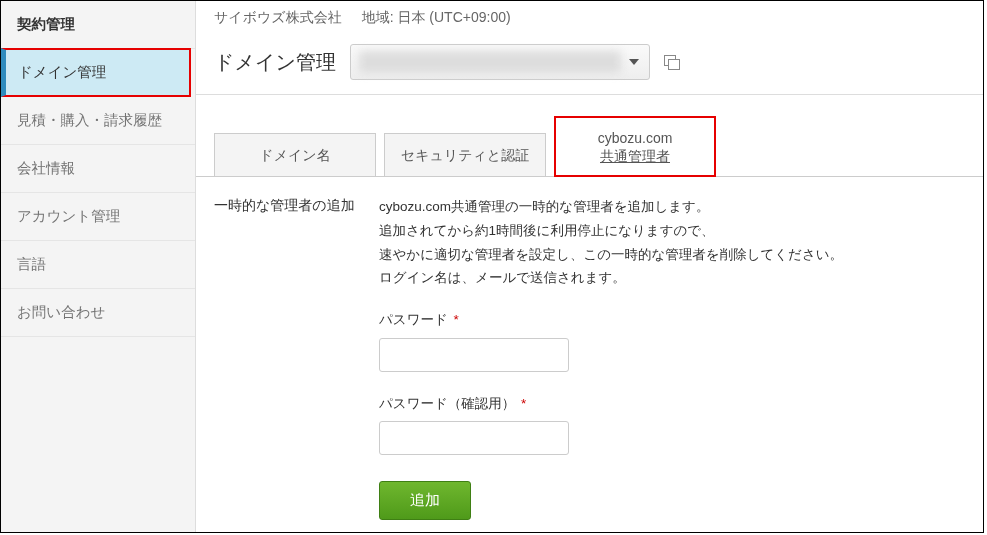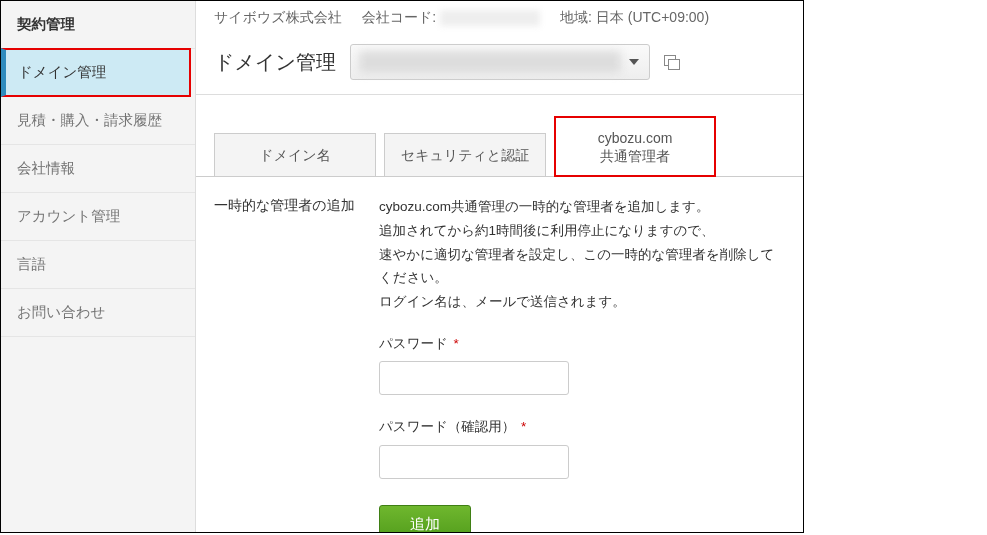--- a/index.html
+++ b/index.html
@@ -4,21 +4,21 @@
 <style>
   * { box-sizing: border-box; margin: 0; padding: 0; }
   body {
     font-family: "Hiragino Kaku Gothic ProN", "メイリオ", Meiryo, sans-serif;
     font-size: 14px;
     color: #333;
     background: #fff;
   }
   .frame {
     border: 1px solid #000;
-    width: 804px;
+    width: 984px;
     height: 533px;
     display: flex;
     overflow: hidden;
   }
   
   .sidebar {
     width: 195px;
     background: #f4f4f4;
     border-right: 1px solid #ddd;
     flex-shrink: 0;
@@ -131,21 +131,21 @@
     padding: 12px 14px;
     text-align: center;
     border: 1px solid #ccc;
     border-bottom: none;
     background: #f4f4f4;
     color: #555;
     font-size: 14px;
     cursor: pointer;
     line-height: 1.3;
   }
-  .tab .line2 { display: block; }
+  .tab .line2 { display: block; text-decoration: underline; }
   .tab.active {
     background: #fff;
     position: relative;
     top: 1px;
   }
   .tab.highlight {
     outline: 2px solid #e60000;
     outline-offset: -2px;
   }
   
@@ -208,24 +208,20 @@
     <div class="sidebar-item">会社情報</div>
     <div class="sidebar-item">アカウント管理</div>
     <div class="sidebar-item">言語</div>
     <div class="sidebar-item">お問い合わせ</div>
   </nav>
 
   <div class="main">
     <div class="topbar">
       <span>サイボウズ株式会社</span>
       <span>
-        <span>会社コード:</span>
-        <span class="blur"></span>
-      </span>
-      <span>
         <span>地域:</span>
         <span>日本 (UTC+09:00)</span>
       </span>
     </div>
 
     <div class="titlebar">
       <h1>ドメイン管理</h1>
       <div class="domain-select">
         <span class="value-blur"></span>
         <span class="caret"></span>

